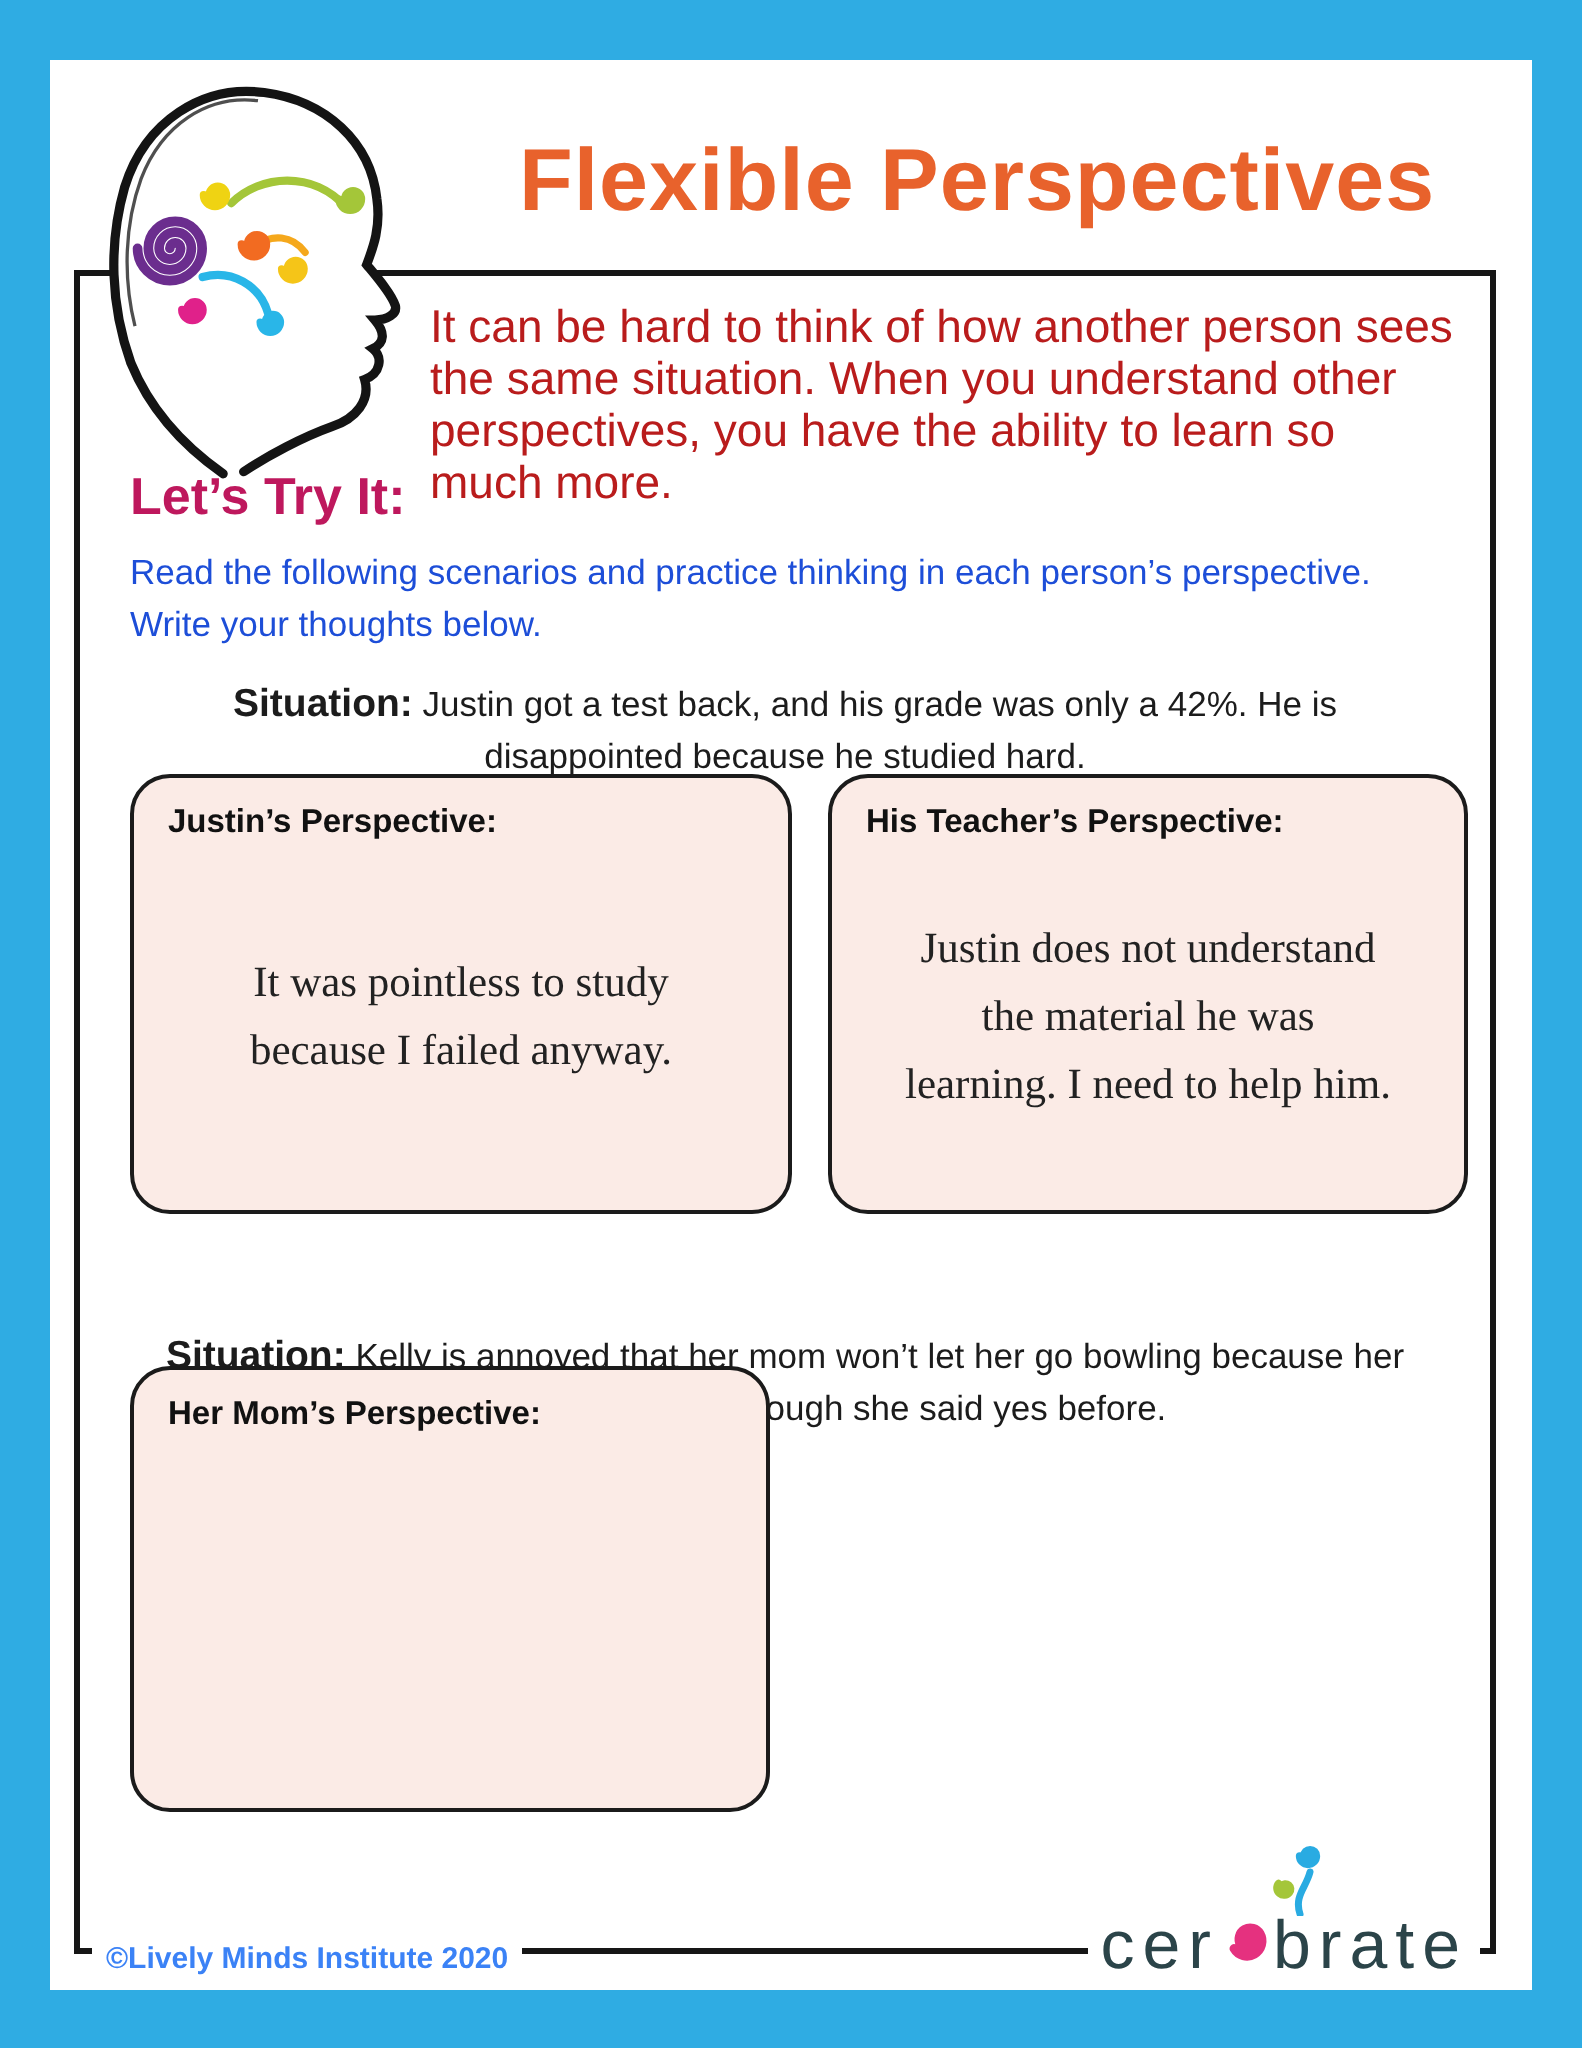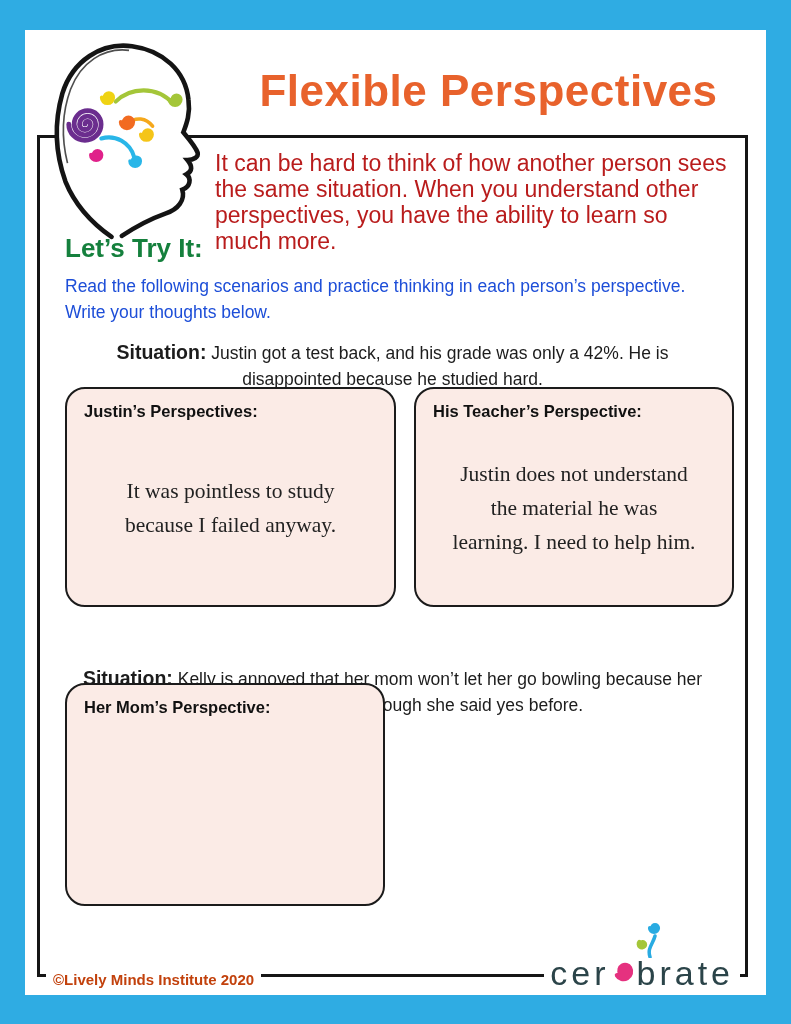--- a/index.html
+++ b/index.html
@@ -11,21 +11,21 @@
 
   .page-title { position:absolute; left:190px; right:4px; top:36px; text-align:center;
     font-size:44px; font-weight:700; color:#E8622C; letter-spacing:0.5px; z-index:2; }
 
   .main-box { position:absolute; left:12px; top:105px; width:711px; height:842px;
     border:3px solid #161616; background:#fff; z-index:1; }
 
   .intro { position:absolute; left:175px; top:12px; width:515px;
     font-size:23px; line-height:26px; color:#b91c1c; }
 
-  .lets-try { position:absolute; left:25px; top:95px; font-size:26px; font-weight:700; color:#15803d; }
+  .lets-try { position:absolute; left:25px; top:95px; font-size:26px; font-weight:700; color:#be185d; }
 
   .instructions { position:absolute; left:25px; top:135px; width:662px;
     font-size:17.5px; line-height:26px; color:#1d4ed8; }
 
   .situation { position:absolute; left:25px; width:655px; font-size:17.5px; line-height:26px; color:#1c1c1c;text-align:center; }
   .situation-1 { top:201px; }
   .situation-2 { top:495px;margin-top:32px; }
   .situation b { font-size:19.5px; }
 
   .box-row { position:absolute; left:25px; width:669px; display:flex; gap:18px; }
@@ -35,21 +35,21 @@
   .p-box { border:2.5px solid #1b1b1b; border-radius:20px; background:#FBEBE6;
     display:flex; flex-direction:column; height:100%; }
   .p-box.left  { width:331px; }
   .p-box.right { width:320px; }
   .p-box-header { padding:13px 17px 0 17px; font-size:16.5px; font-weight:700; color:#111; }
   .p-box-response { flex:1; display:flex; align-items:center; justify-content:center;
     text-align:center; font-family:cursive; font-size:21.5px; line-height:34px;
     color:#222; white-space:pre-line; padding:0 12px 10px 12px; }
 
   .copyright { position:absolute; left:6px; bottom:-14px; background:#fff; padding:0 7px;
-    font-size:15px; font-weight:700; color:#c2410c; z-index:4; }
+    font-size:15px; font-weight:700; color:#3b82f6; z-index:4; }
 
   .brand { position:absolute; right:5px; bottom:-18px; background:#fff; padding:0 6px;
     z-index:4; height:72px; display:flex; align-items:flex-end; }
   .brand-text { display:flex; align-items:baseline; font-size:34px; font-weight:500;
     color:#2B4449; letter-spacing:4px; line-height:38px; position:relative; }
   .brand-e-icon { display:inline-block; width:25px; height:25px; margin:0 1px -1px 1px; }
   .brand-swirl { position:absolute; left:84px; top:-36px; width:32px; height:40px; }
 </style>
 </head>
 <body>
@@ -83,21 +83,21 @@
       <p class="intro">It can be hard to think of how another person sees the same situation. When you understand other perspectives, you have the ability to learn so much more.</p>
 
       <div class="lets-try">Let’s Try It:</div>
 
       <p class="instructions">Read the following scenarios and practice thinking in each person’s perspective. Write your thoughts below.</p>
 
       <p class="situation situation-1"><b>Situation:</b> <span>Justin got a test back, and his grade was only a 42%. He is disappointed because he studied hard.</span></p>
 
       <div class="box-row row-1">
         <div class="p-box left">
-          <div class="p-box-header">Justin’s Perspectives:</div>
+          <div class="p-box-header">Justin’s Perspective:</div>
           <div class="p-box-response">It was pointless to study
 because I failed anyway.</div>
         </div>
         <div class="p-box right">
           <div class="p-box-header">His Teacher’s Perspective:</div>
           <div class="p-box-response">Justin does not understand
 the material he was
 learning. I need to help him.</div>
         </div>
       </div>

